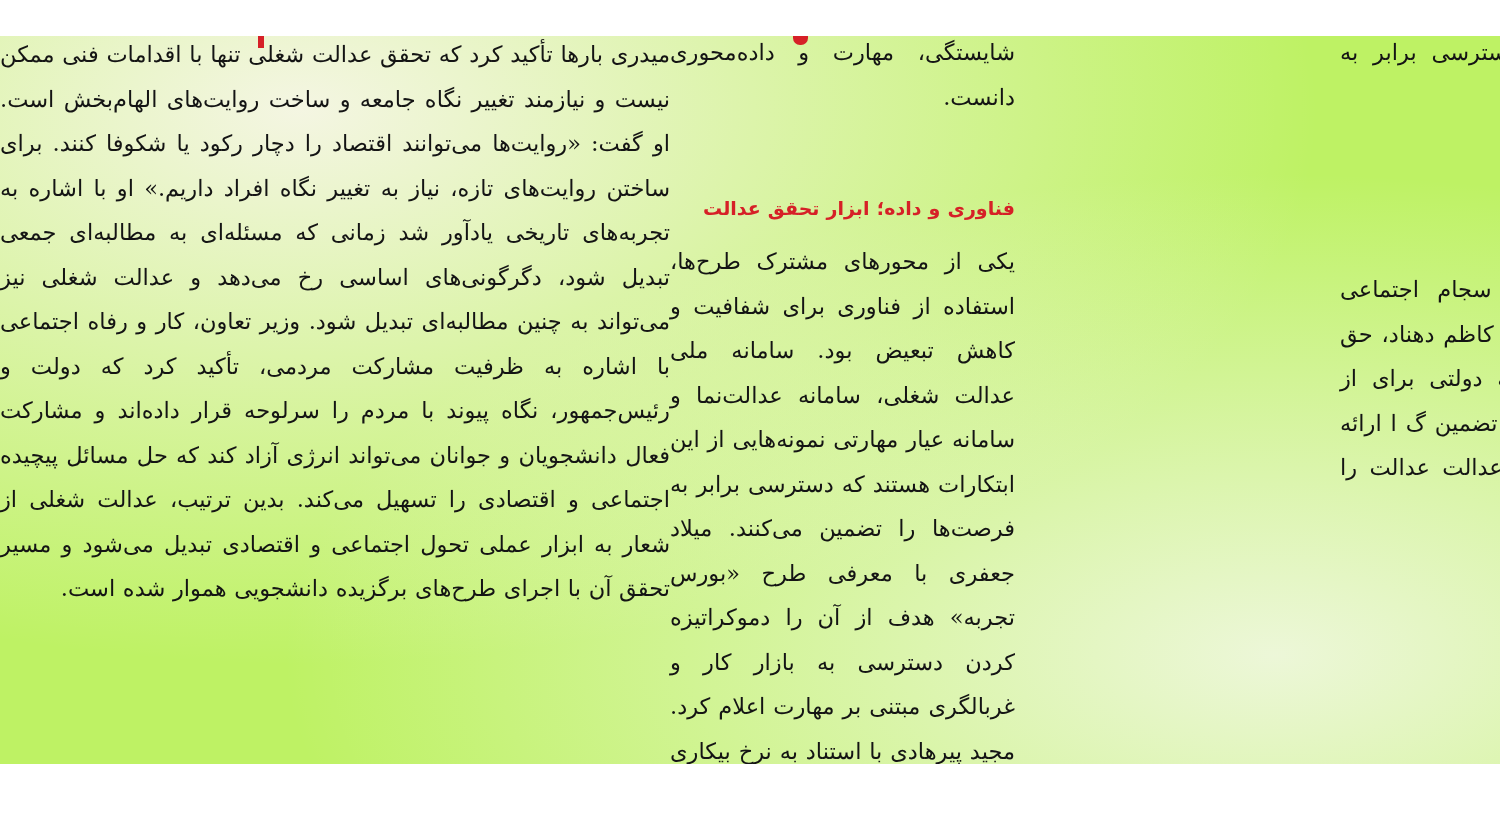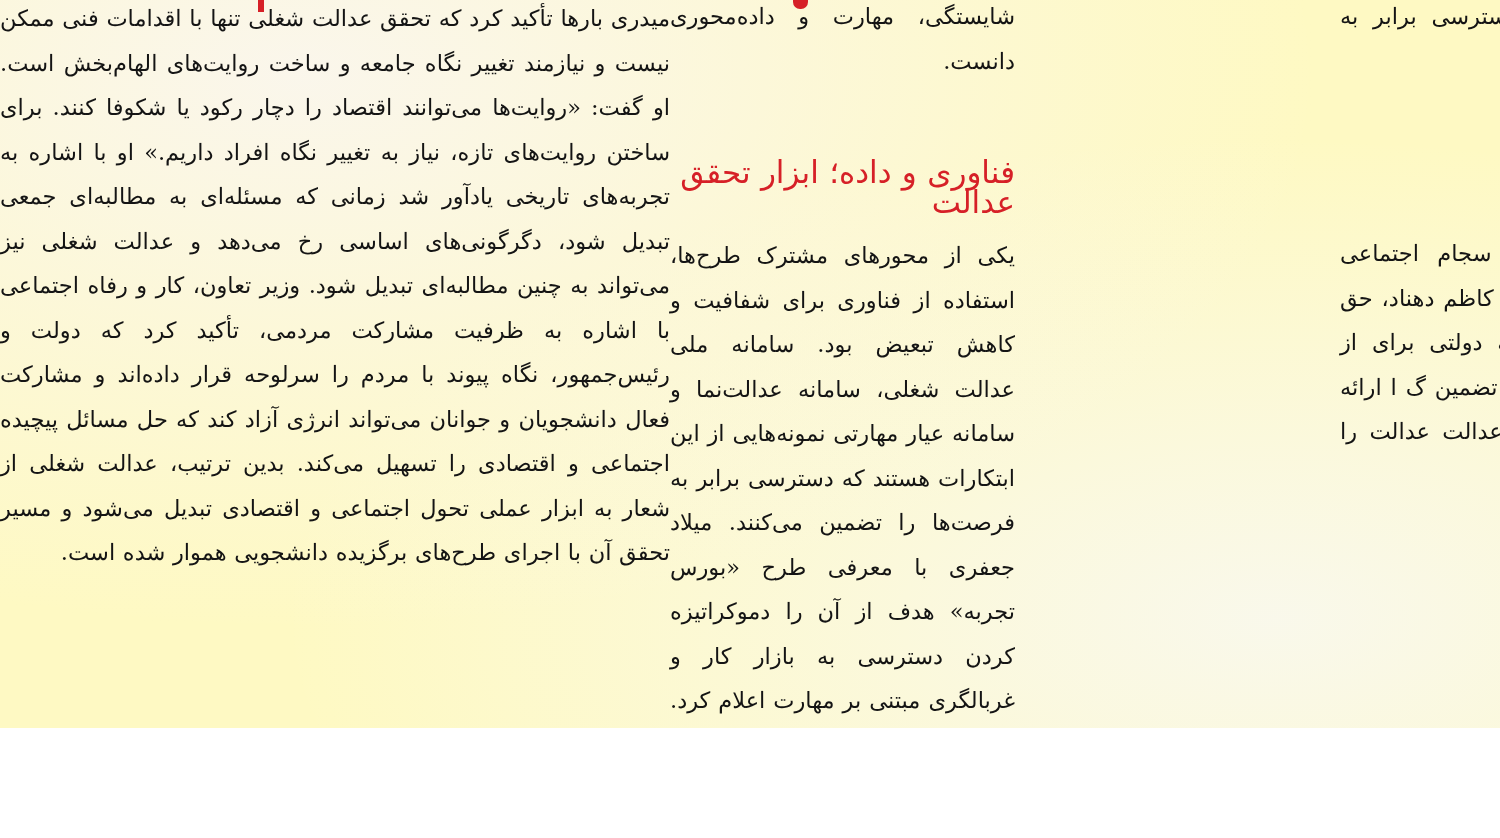--- a/index.html
+++ b/index.html
@@ -6,23 +6,24 @@
   html, body {
     margin: 0;
     padding: 0;
     background: #ffffff;
   }
 
   #page {
     position: relative;
     width: 1500px;
     height: 728px;
-    background: #fef9c3;
+    background: #bef264;
     overflow: hidden;
     font-family: "DejaVu Serif", "Liberation Serif", serif;
+    margin-top: 36px;
   }
 
   
   #page::before {
     content: "";
     position: absolute;
     inset: 0;
     background:
       radial-gradient(ellipse at 20% 10%, rgba(250,246,240,0.9) 0%, rgba(255,255,255,0) 60%),
       radial-gradient(ellipse at 85% 85%, rgba(248,248,245,0.8) 0%, rgba(255,255,255,0) 55%);
@@ -70,22 +71,22 @@
     text-align: justify;
     text-align-last: justify;
   }
 
   .para.last {
     text-align-last: right;
   }
 
   .section-heading {
     color: #d62027;
-    font-weight: normal;
-    font-size: 31px;
+    font-weight: bold;
+    font-size: 19px;
     line-height: 30px;
     margin: 0;
     text-align: right;
     text-align-last: right;
     font-family: "DejaVu Sans", "Liberation Sans", sans-serif;
     letter-spacing: -0.4px;
   }
 
   .spacer-sm { height: 16px; }
   .spacer-md { height: 22px; }

